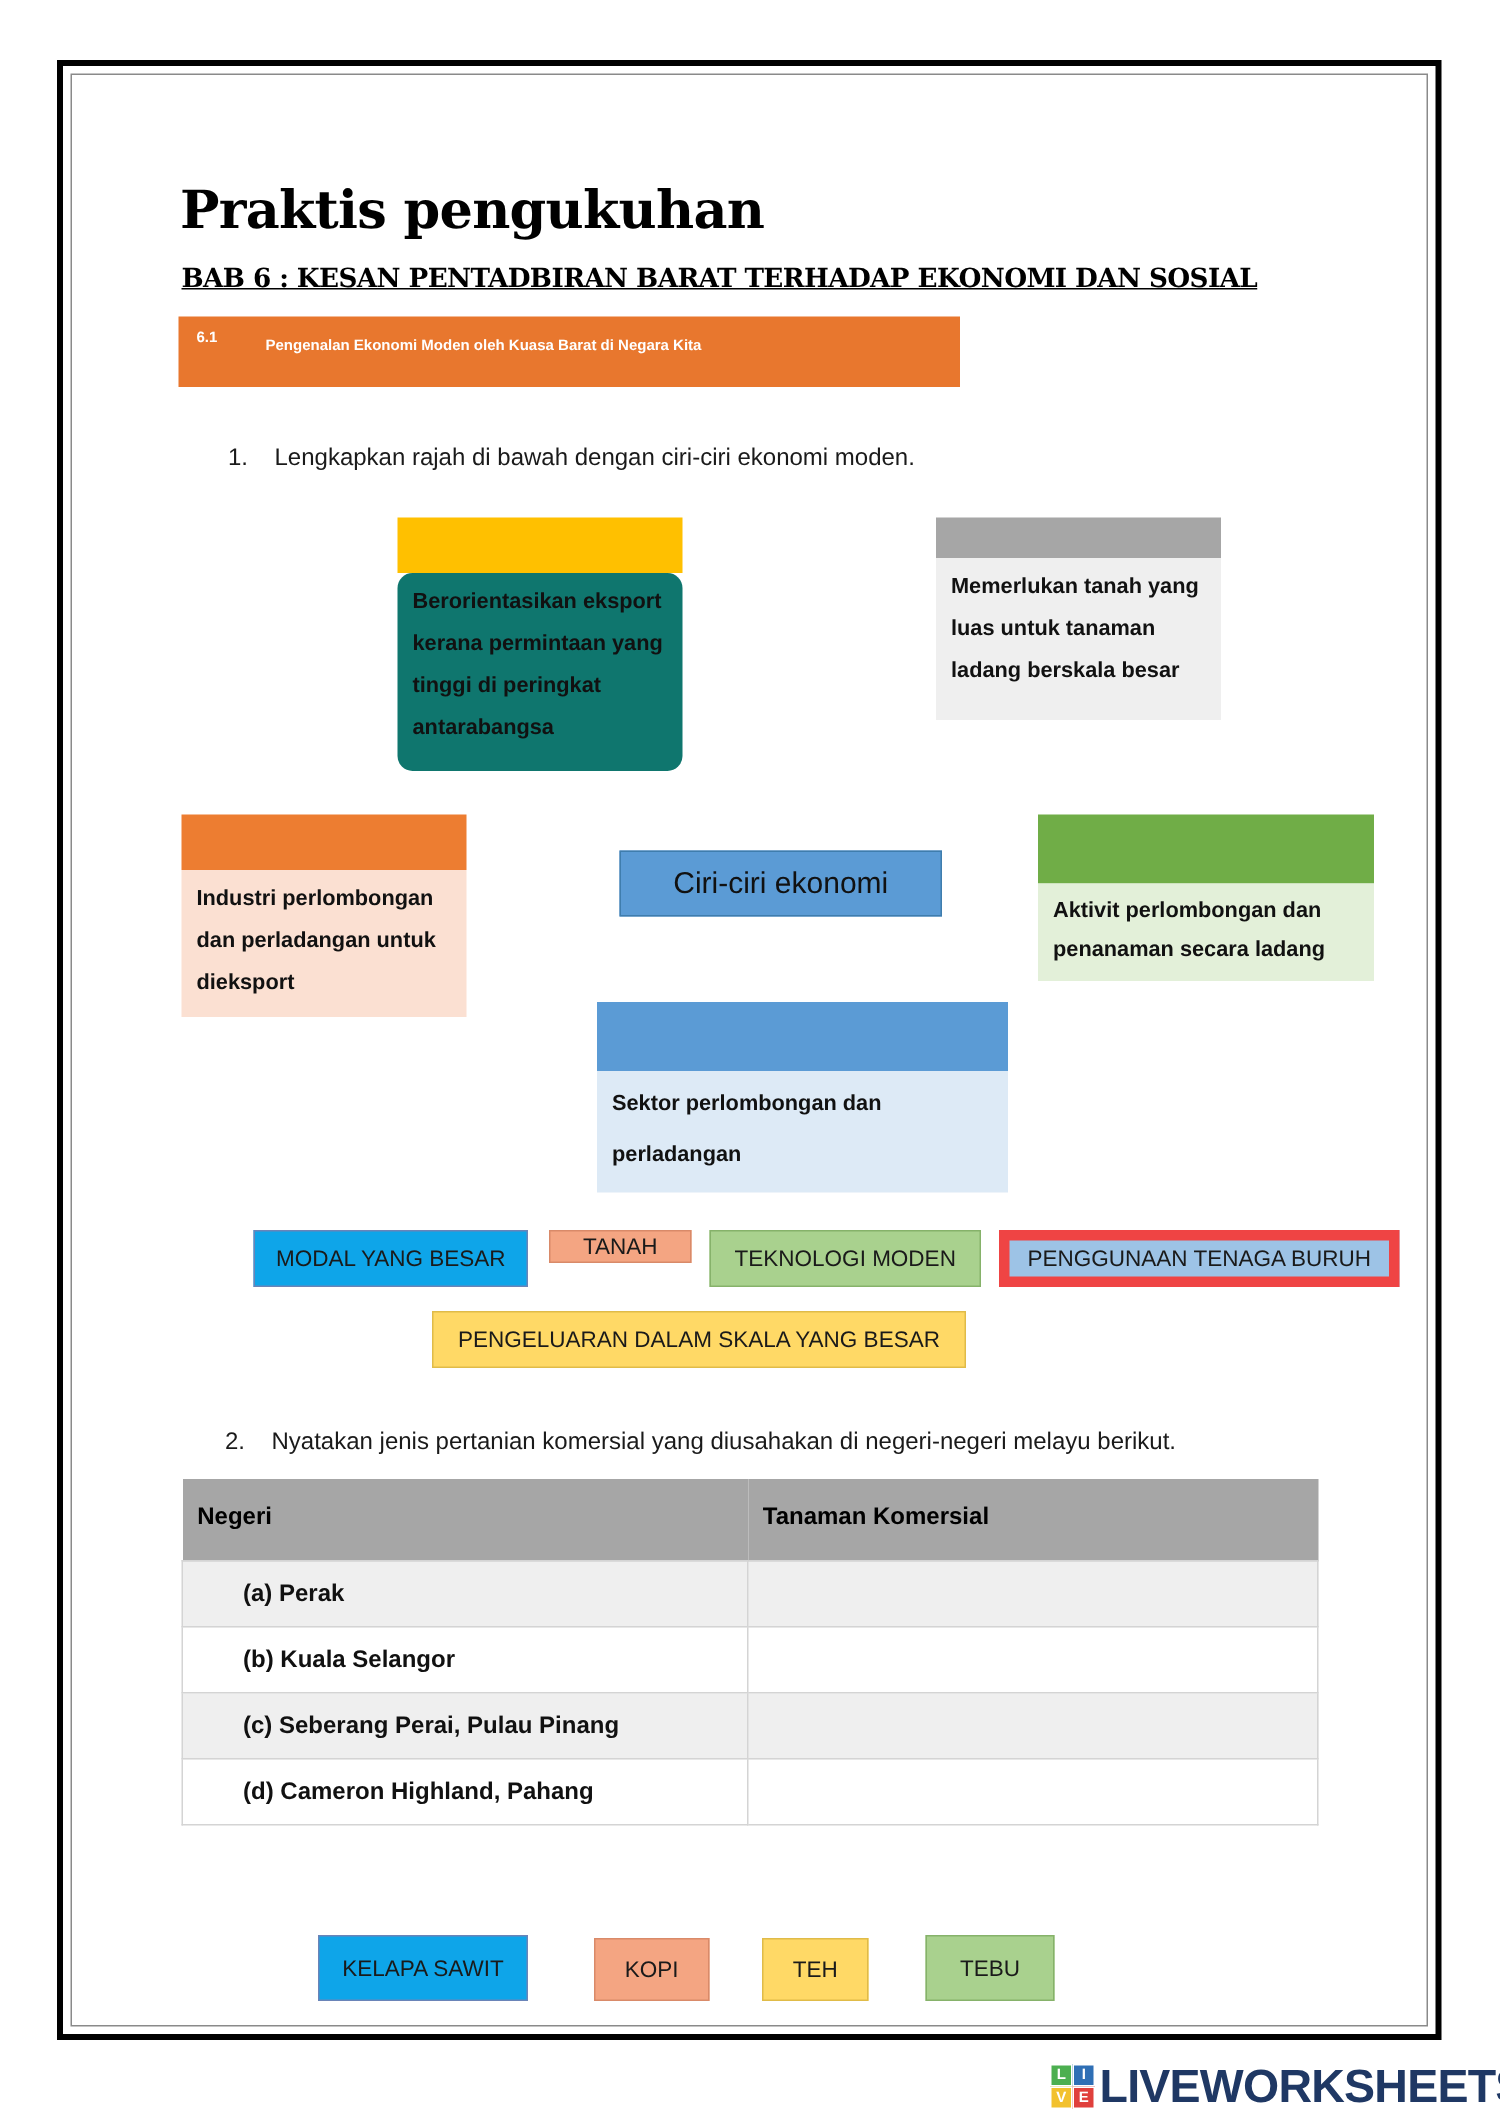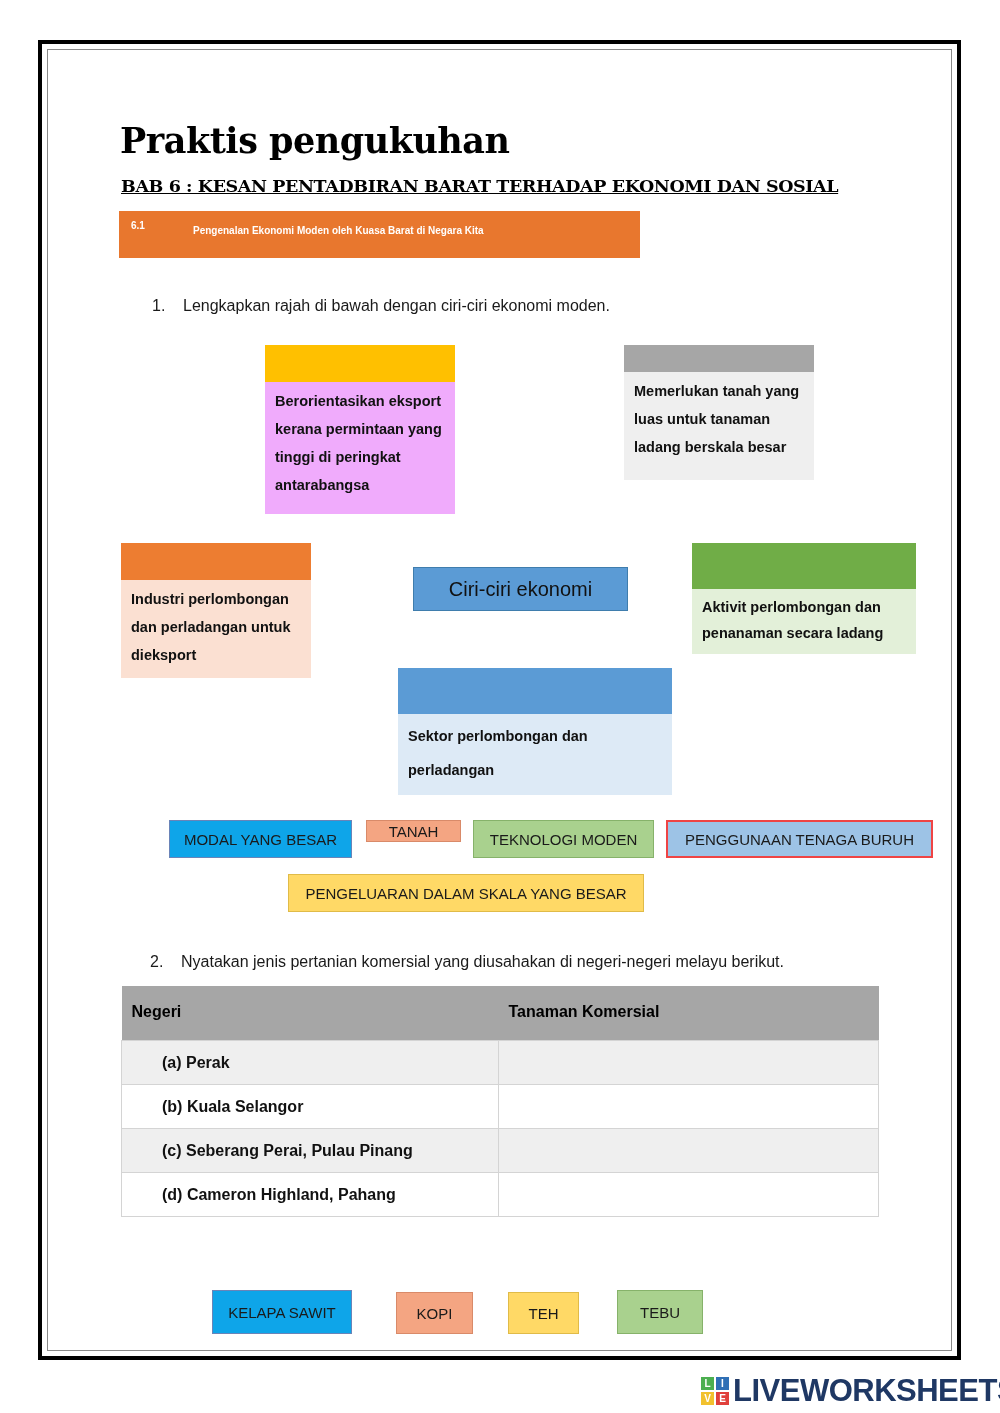--- a/index.html
+++ b/index.html
@@ -87,21 +87,20 @@
     position: absolute;
     left: 12px;
     top: 9px;
   }
   #section-banner .txt {
     position: absolute;
     left: 58px;
     top: 9px;
     width: 440px;
     line-height: 21px;
-    margin-left: 16px;
   }
 
   
   .qline {
     position: absolute;
     font-size: 16px;
     color: #1a1a1a;
     white-space: nowrap;
   }
   .qnum { position: absolute; }
@@ -127,21 +126,21 @@
     font-weight: bold;
     font-size: 14.5px;
     color: #111111;
     line-height: 28px;
     padding: 5px 10px 8px 10px;
   }
 
   
   #box-export { left: 265px; top: 345px; width: 190px; }
   #box-export .cap { height: 37px; background: #FFC000; }
-  #box-export .body { background: #f0abfc; min-height: 132px; }
+  #box-export .body { background: #0f766e; min-height: 132px; border-radius: 10px; }
 
   
   #box-land { left: 624px; top: 345px; width: 190px; }
   #box-land .cap { height: 27px; background: #A6A6A6; }
   #box-land .body { background: #EFEFEF; min-height: 108px; }
 
   
   #box-industry { left: 121px; top: 543px; width: 190px; }
   #box-industry .cap { height: 37px; background: #ED7D31; }
   #box-industry .body { background: #FBE0D2; min-height: 98px; }
@@ -179,21 +178,21 @@
     box-sizing: border-box;
     display: flex;
     align-items: center;
     justify-content: center;
     font-size: 15px;
     color: #1a1a1a;
     text-align: center;
     white-space: nowrap;
   }
   .tok-blue   { background: #0ea5e9; border: 1px solid #6a84b8; }
-  .tok-blue2  { background: #9DC3E6; border: 2px solid #ef4444; }
+  .tok-blue2  { background: #9DC3E6; border: 7px solid #ef4444; }
   .tok-salmon { background: #F4A582; border: 1px solid #d98a69; }
   .tok-green  { background: #A9D18E; border: 1px solid #86b26a; }
   .tok-yellow { background: #FFD966; border: 1px solid #e0bb48; }
 
   #tok-modal   { left: 169px; top: 820px; width: 183px; height: 38px; }
   #tok-tanah   { left: 366px; top: 820px; width: 95px;  height: 22px; }
   #tok-tekno   { left: 473px; top: 820px; width: 181px; height: 38px; }
   #tok-buruh   { left: 666px; top: 820px; width: 267px; height: 38px; }
   #tok-keluaran{ left: 288px; top: 874px; width: 356px; height: 38px; }
 

